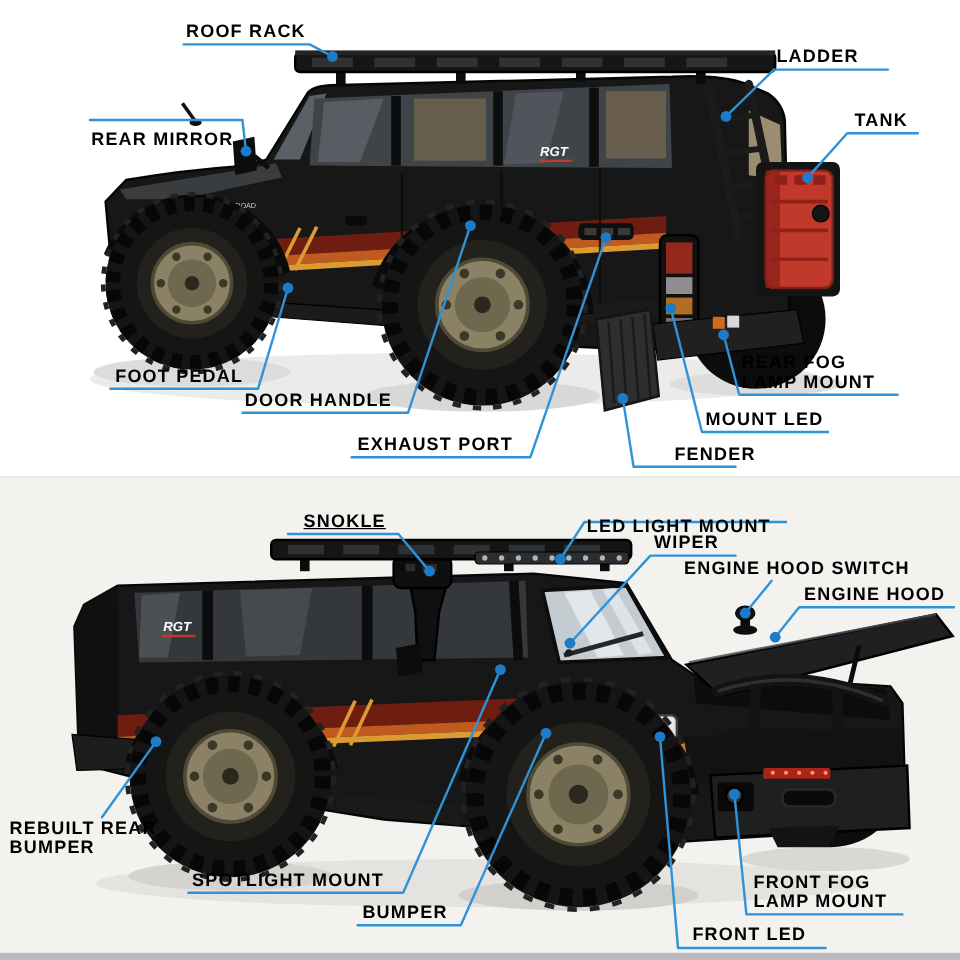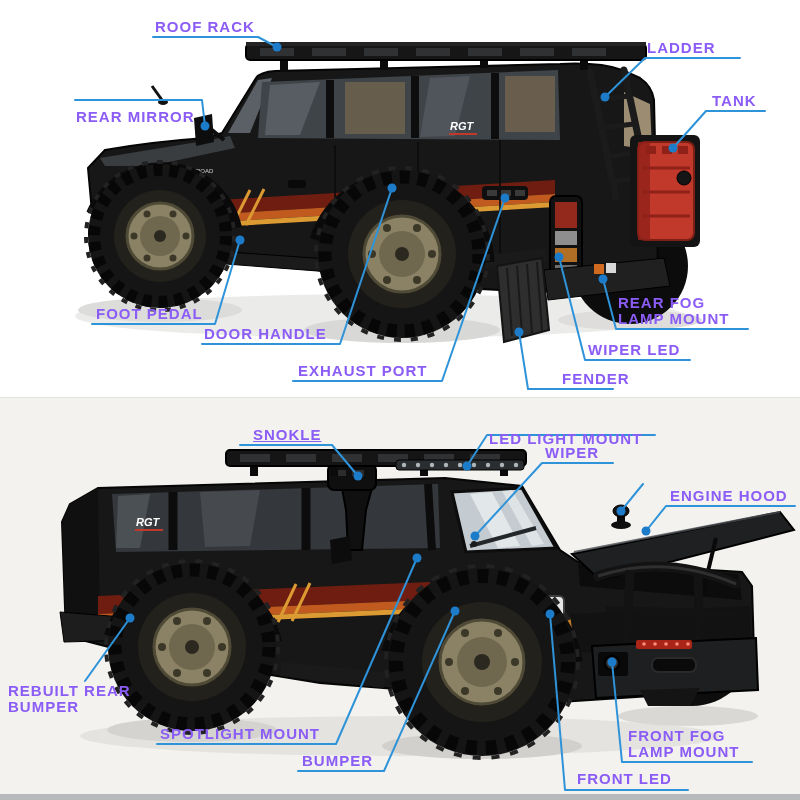--- a/index.html
+++ b/index.html
@@ -5,21 +5,21 @@
   html,body{margin:0;padding:0;background:#fff;}
   .stage{position:relative;width:800px;height:800px;background:#ffffff;overflow:hidden;
          font-family:"Liberation Sans",sans-serif;}
   .half-bottom{position:absolute;left:0;top:398px;width:800px;height:396px;background:#f3f2ef;}
   .divider{position:absolute;left:0;top:397px;width:800px;height:1px;background:#e2e1de;}
   .bottom-strip{position:absolute;left:0;top:794px;width:800px;height:6px;background:#b7b9bc;}
   svg.truck{position:absolute;left:0;width:800px;height:400px;}
   #truck-rear{top:0;}
   #truck-front{top:400px;}
   svg.overlay{position:absolute;left:0;top:0;width:800px;height:800px;z-index:5;pointer-events:none;}
-  .lbl{position:absolute;z-index:6;color:#8b5cf6;font-weight:700;font-size:15px;
+  .lbl{position:absolute;z-index:6;color:#000000;font-weight:700;font-size:15px;
        letter-spacing:1px;line-height:16px;white-space:pre-line;}
 </style>
 </head>
 <body>
 
 <div class="stage">
   <div class="half-bottom"></div>
   <div class="divider"></div>
 
   <svg id="truck-rear" class="truck" viewBox="0 0 800 400">
@@ -392,27 +392,28 @@
   </svg>
 
   <div class="lbl" style="left:155px;top:19px;">ROOF RACK</div>
   <div class="lbl" style="left:76px;top:84px;margin-top:25px;">REAR MIRROR</div>
   <div class="lbl" style="left:647px;top:40px;">LADDER</div>
   <div class="lbl" style="left:712px;top:93px;">TANK</div>
   <div class="lbl" style="left:96px;top:306px;">FOOT PEDAL</div>
   <div class="lbl" style="left:204px;top:326px;text-align:center;">DOOR HANDLE</div>
   <div class="lbl" style="left:298px;top:363px;">EXHAUST PORT</div>
   <div class="lbl" style="left:531px;top:371px;margin-left:31px;">FENDER</div>
-  <div class="lbl" style="left:588px;top:342px;">WIPER LED</div>
+  <div class="lbl" style="left:588px;top:342px;">MOUNT LED</div>
   <div class="lbl" style="left:618px;top:295px;">REAR FOG
 LAMP MOUNT</div>
 
   <div class="lbl" style="left:253px;top:427px;text-decoration:underline;">SNOKLE</div>
   <div class="lbl" style="left:489px;top:431px;">LED LIGHT MOUNT</div>
   <div class="lbl" style="left:545px;top:445px;">WIPER</div>
+  <div class="lbl" style="left:570px;top:466px;">ENGINE HOOD SWITCH</div>
   <div class="lbl" style="left:670px;top:488px;">ENGINE HOOD</div>
   <div class="lbl" style="left:8px;top:683px;">REBUILT REAR
 BUMPER</div>
   <div class="lbl" style="left:160px;top:726px;">SPOTLIGHT MOUNT</div>
   <div class="lbl" style="left:302px;top:753px;">BUMPER</div>
   <div class="lbl" style="left:628px;top:728px;">FRONT FOG
 LAMP MOUNT</div>
   <div class="lbl" style="left:577px;top:771px;">FRONT LED</div>
 
   <div class="bottom-strip"></div>

